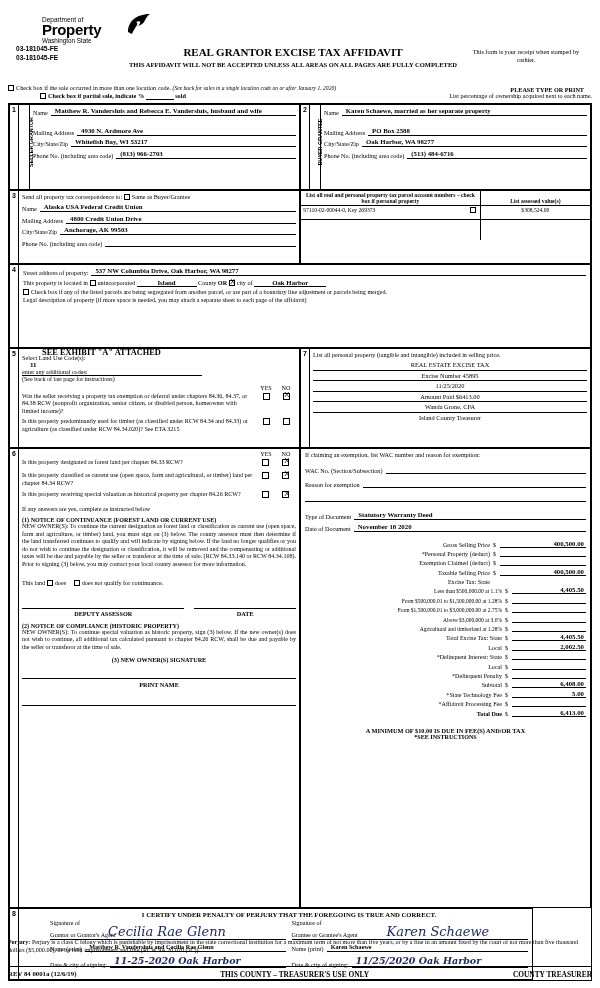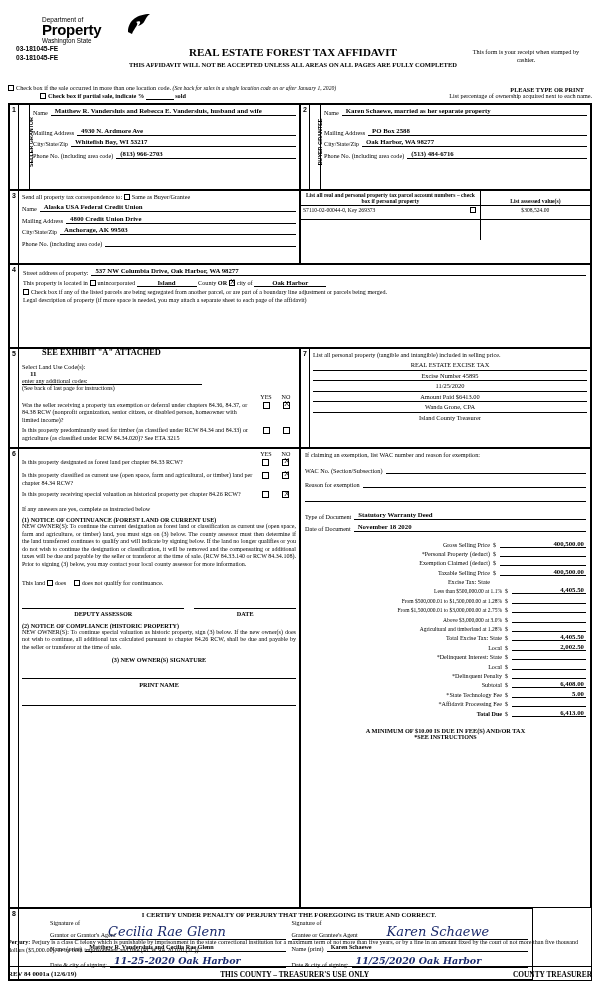--- a/index.html
+++ b/index.html
@@ -75,21 +75,21 @@
 
   .tbl { width: 100%; border-collapse: collapse; font-size: 5.6px; }
   .tbl td, .tbl th { border: 0.6px solid #000; padding: 1px 2px; vertical-align: top; }
 
   
   .box4 { width: 584px; height: 84px; }
   .box4 .inner { margin-left: 9px; padding: 2px 4px; }
 
   
   .box5 { width: 292px; height: 100px; }
-  .box5 .inner { margin-left: 9px; padding: 14px 3px; }
+  .box5 .inner { margin-left: 9px; padding: 5px 3px; }
   .box7 { width: 292px; height: 100px; }
   .box7 .inner { margin-left: 9px; padding: 2px 3px; }
 
   .box6 { width: 292px; height: 460px; }
   .box6 .inner { margin-left: 9px; padding: 2px 3px; }
   .box6r { width: 292px; height: 460px; padding: 2px 4px; }
 
   .qrow { display: flex; font-size: 6.1px; line-height: 7.6px; }
   .qtext { flex: 1; padding-right: 3px; }
   .qyes, .qno { width: 20px; text-align: center; }
@@ -142,21 +142,21 @@
       <div class="l3">Washington State</div>
     </div>
     <svg class="wa-logo" viewBox="0 0 26 24">
       <path d="M2 20 C2 8, 12 2, 24 2 C18 6, 20 12, 12 14 C16 10, 14 8, 10 10 C14 12, 8 16, 6 22 Z" fill="#000"></path>
     </svg>
     <div class="codes">
       <div>03-181045-FE</div>
       <div>03-181045-FE</div>
     </div>
     <div class="title-wrap">
-      <div class="t1">REAL ESTATE FOREST TAX AFFIDAVIT</div>
+      <div class="t1">REAL GRANTOR EXCISE TAX AFFIDAVIT</div>
       <div class="t3">THIS AFFIDAVIT WILL NOT BE ACCEPTED UNLESS ALL AREAS ON ALL PAGES ARE FULLY COMPLETED</div>
     </div>
     <div class="receipt">This form is your receipt when stamped by cashier.</div>
     <div class="pleaseprint">PLEASE TYPE OR PRINT</div>
   </div>
 
   <div class="line-a">
     <span class="cb"></span><span>Check box if the sale occurred in more than one location code.</span>
     <span class="smallnote ital">(See back for sales in a single location code on or after January 1, 2020)</span>
   </div>

